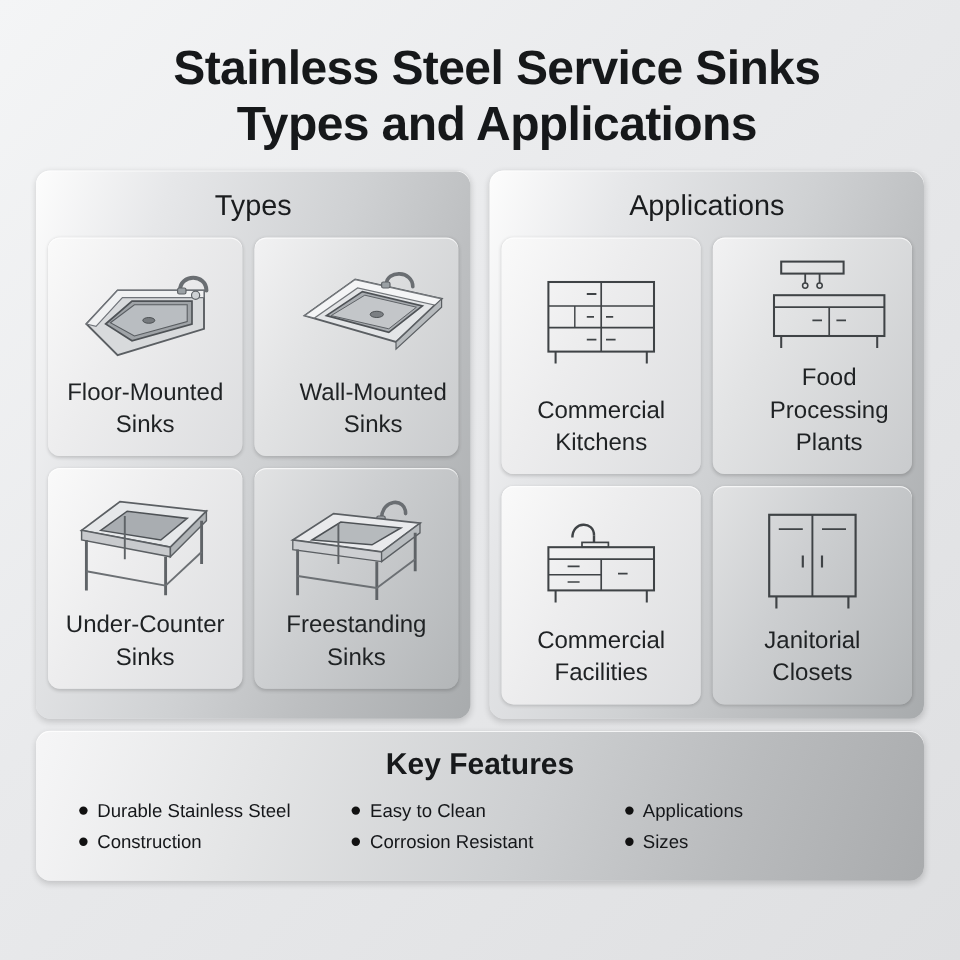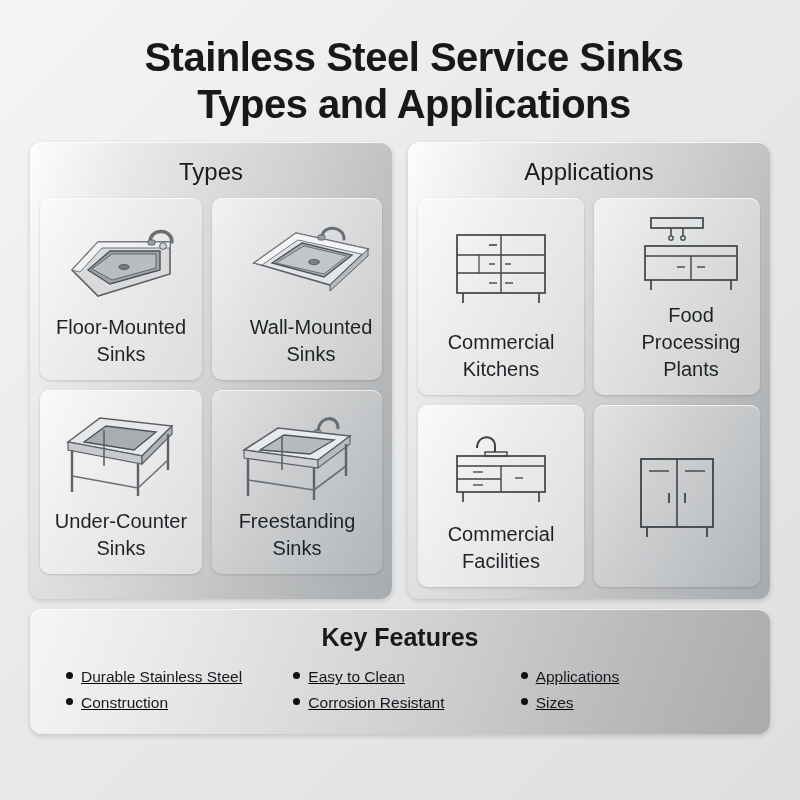--- a/index.html
+++ b/index.html
@@ -112,21 +112,20 @@
     text-align: center;
     font-size: 25px;
     font-weight: bold;
     color: #17191b;
     padding-bottom: 12px;
   }
   .features-cols {
     display: flex;
     gap: 14px;
     padding: 0 18px;
-    text-decoration: underline;
   }
   .features-col {
     flex: 1 1 0;
   }
   .feature-item {
     display: flex;
     align-items: flex-start;
     gap: 8px;
     font-size: 15.5px;
     color: #15171a;
@@ -323,20 +322,24 @@
               <rect x="8" y="4" width="72" height="68" fill="none" stroke="#3f4346" stroke-width="1.8"></rect>
               <line x1="44" y1="4" x2="44" y2="72" stroke="#3f4346" stroke-width="1.6"></line>
               <line x1="16" y1="16" x2="36" y2="16" stroke="#3f4346" stroke-width="1.4"></line>
               <line x1="52" y1="16" x2="72" y2="16" stroke="#3f4346" stroke-width="1.4"></line>
               <line x1="36" y1="38" x2="36" y2="48" stroke="#3f4346" stroke-width="1.8"></line>
               <line x1="52" y1="38" x2="52" y2="48" stroke="#3f4346" stroke-width="1.8"></line>
               <line x1="14" y1="72" x2="14" y2="82" stroke="#3f4346" stroke-width="1.8"></line>
               <line x1="74" y1="72" x2="74" y2="82" stroke="#3f4346" stroke-width="1.8"></line>
             </svg>
           </div>
+          <div class="label">
+            <span>Janitorial</span><br>
+            <span>Closets</span>
+          </div>
         </div>
 
       </div>
     </div>
   </div>
 
   <div class="features">
     <div class="features-title">Key Features</div>
     <div class="features-cols">
 

